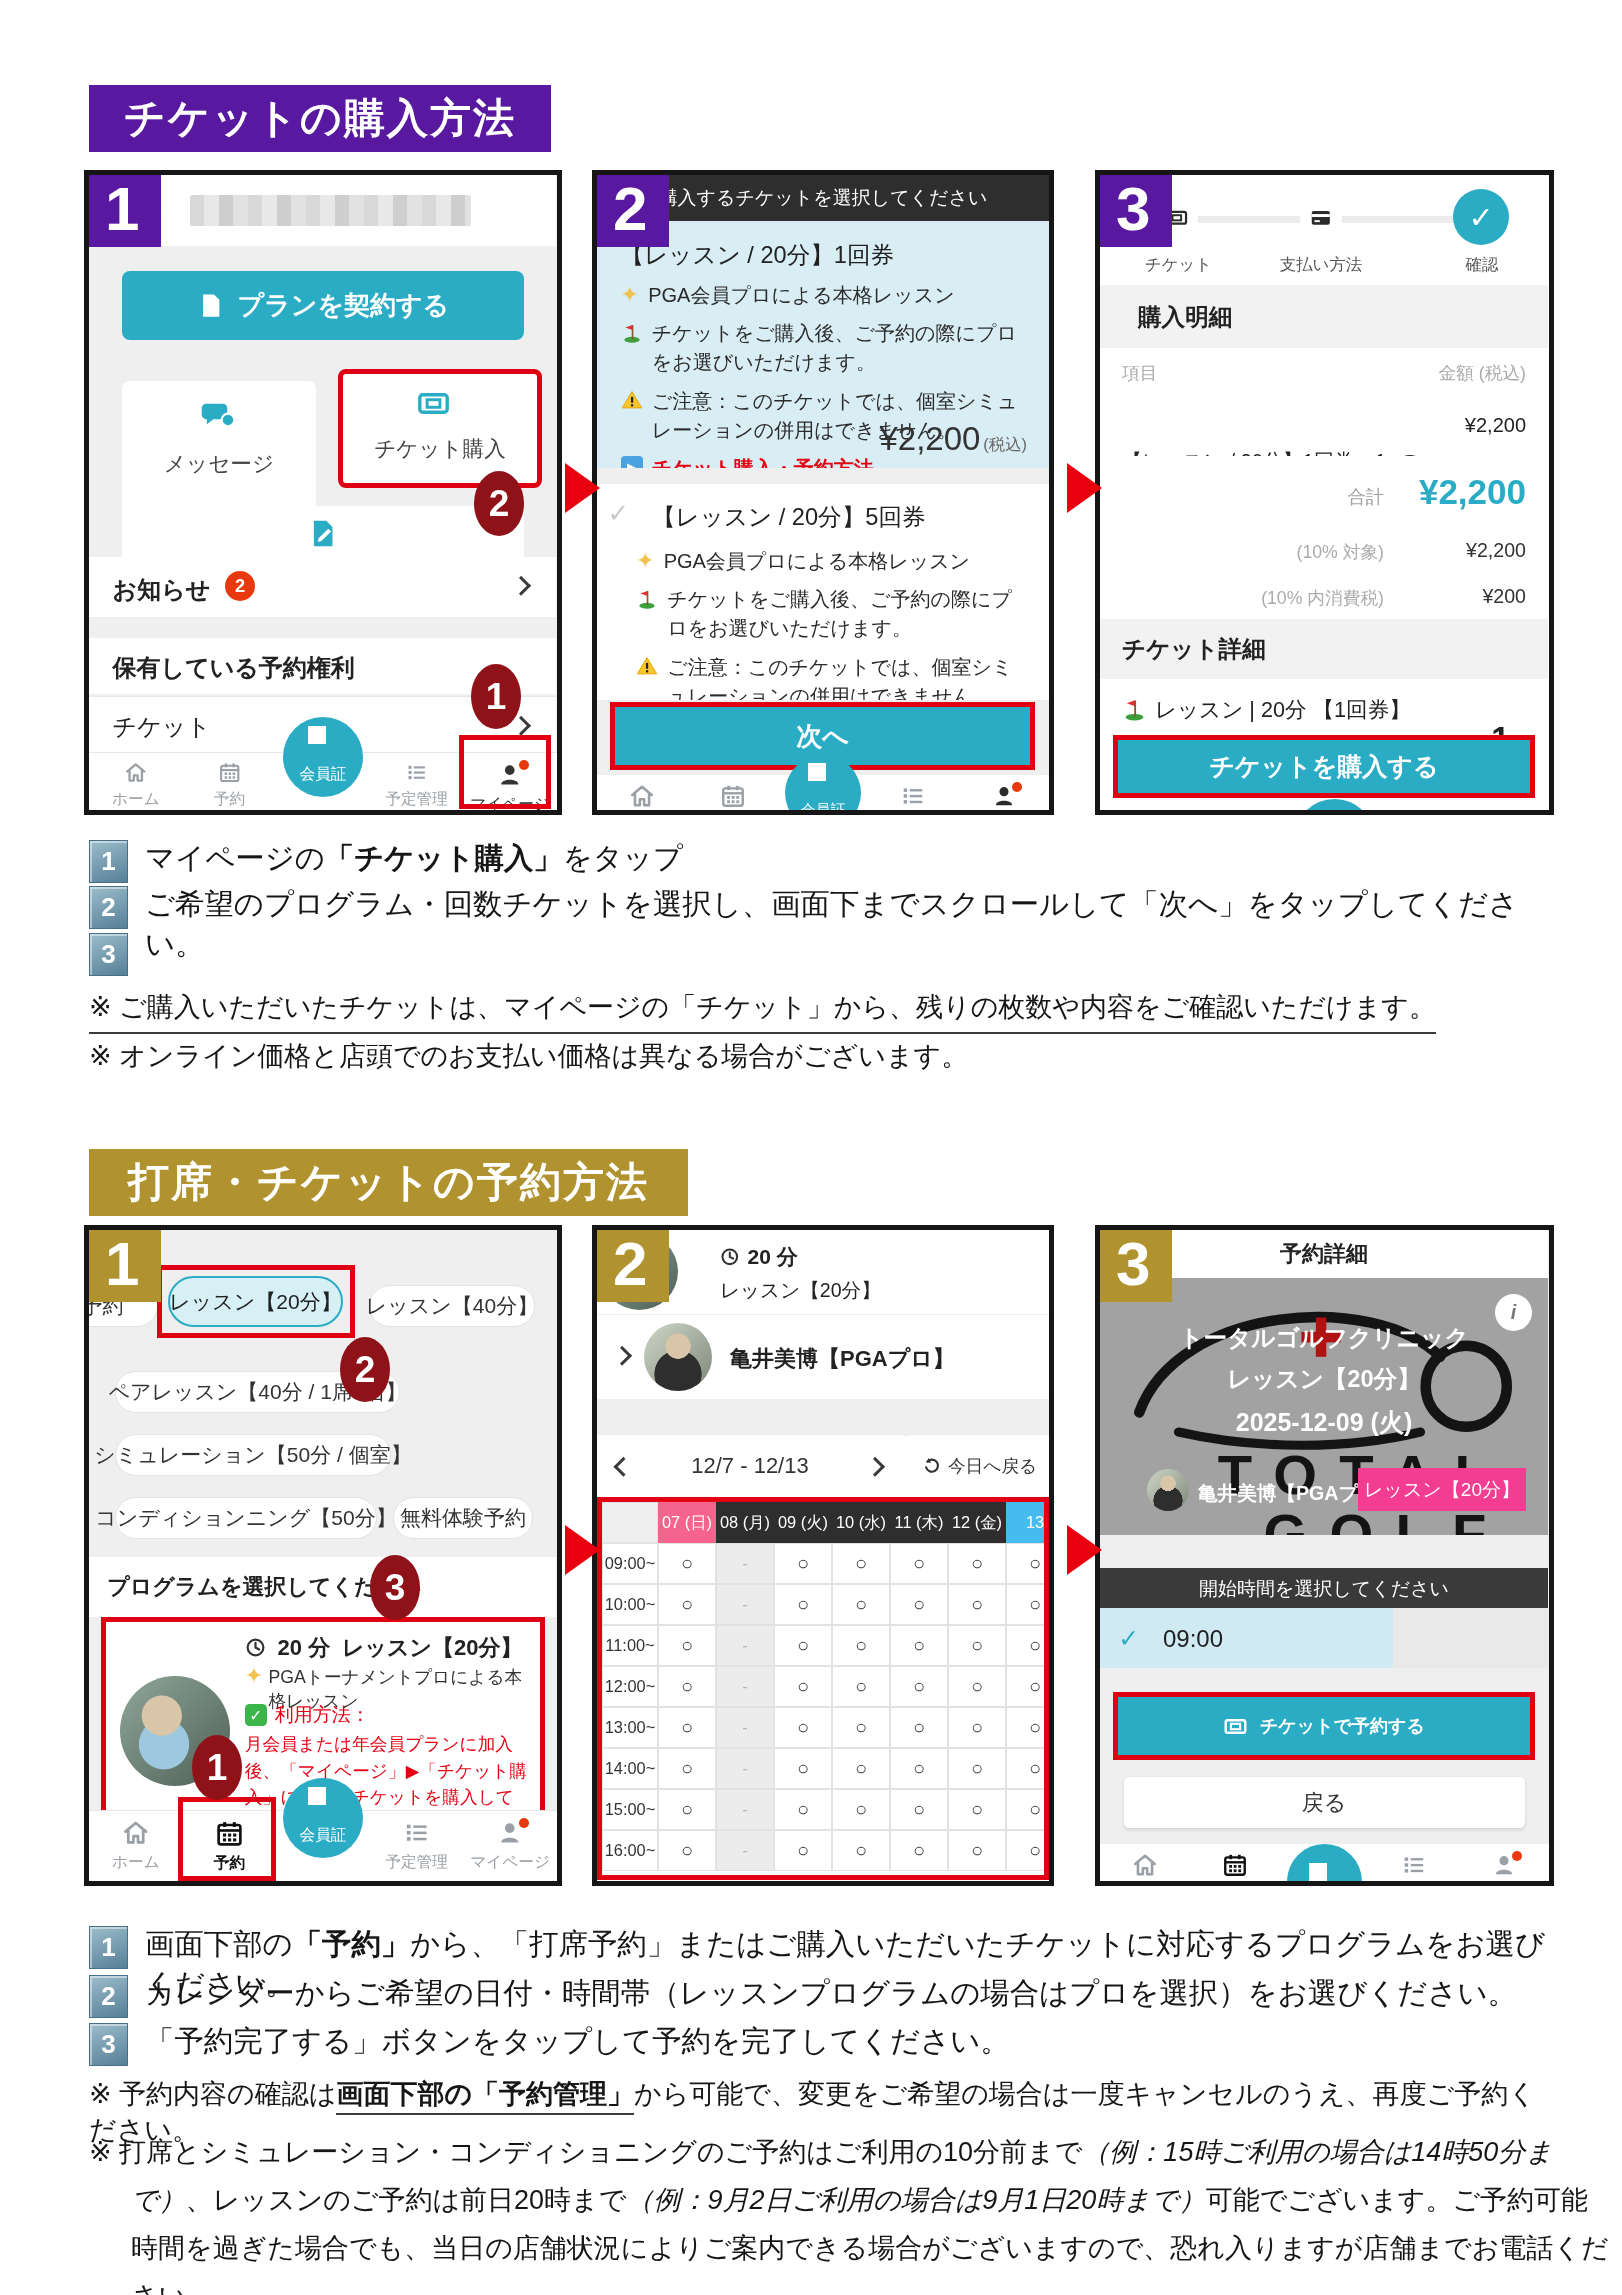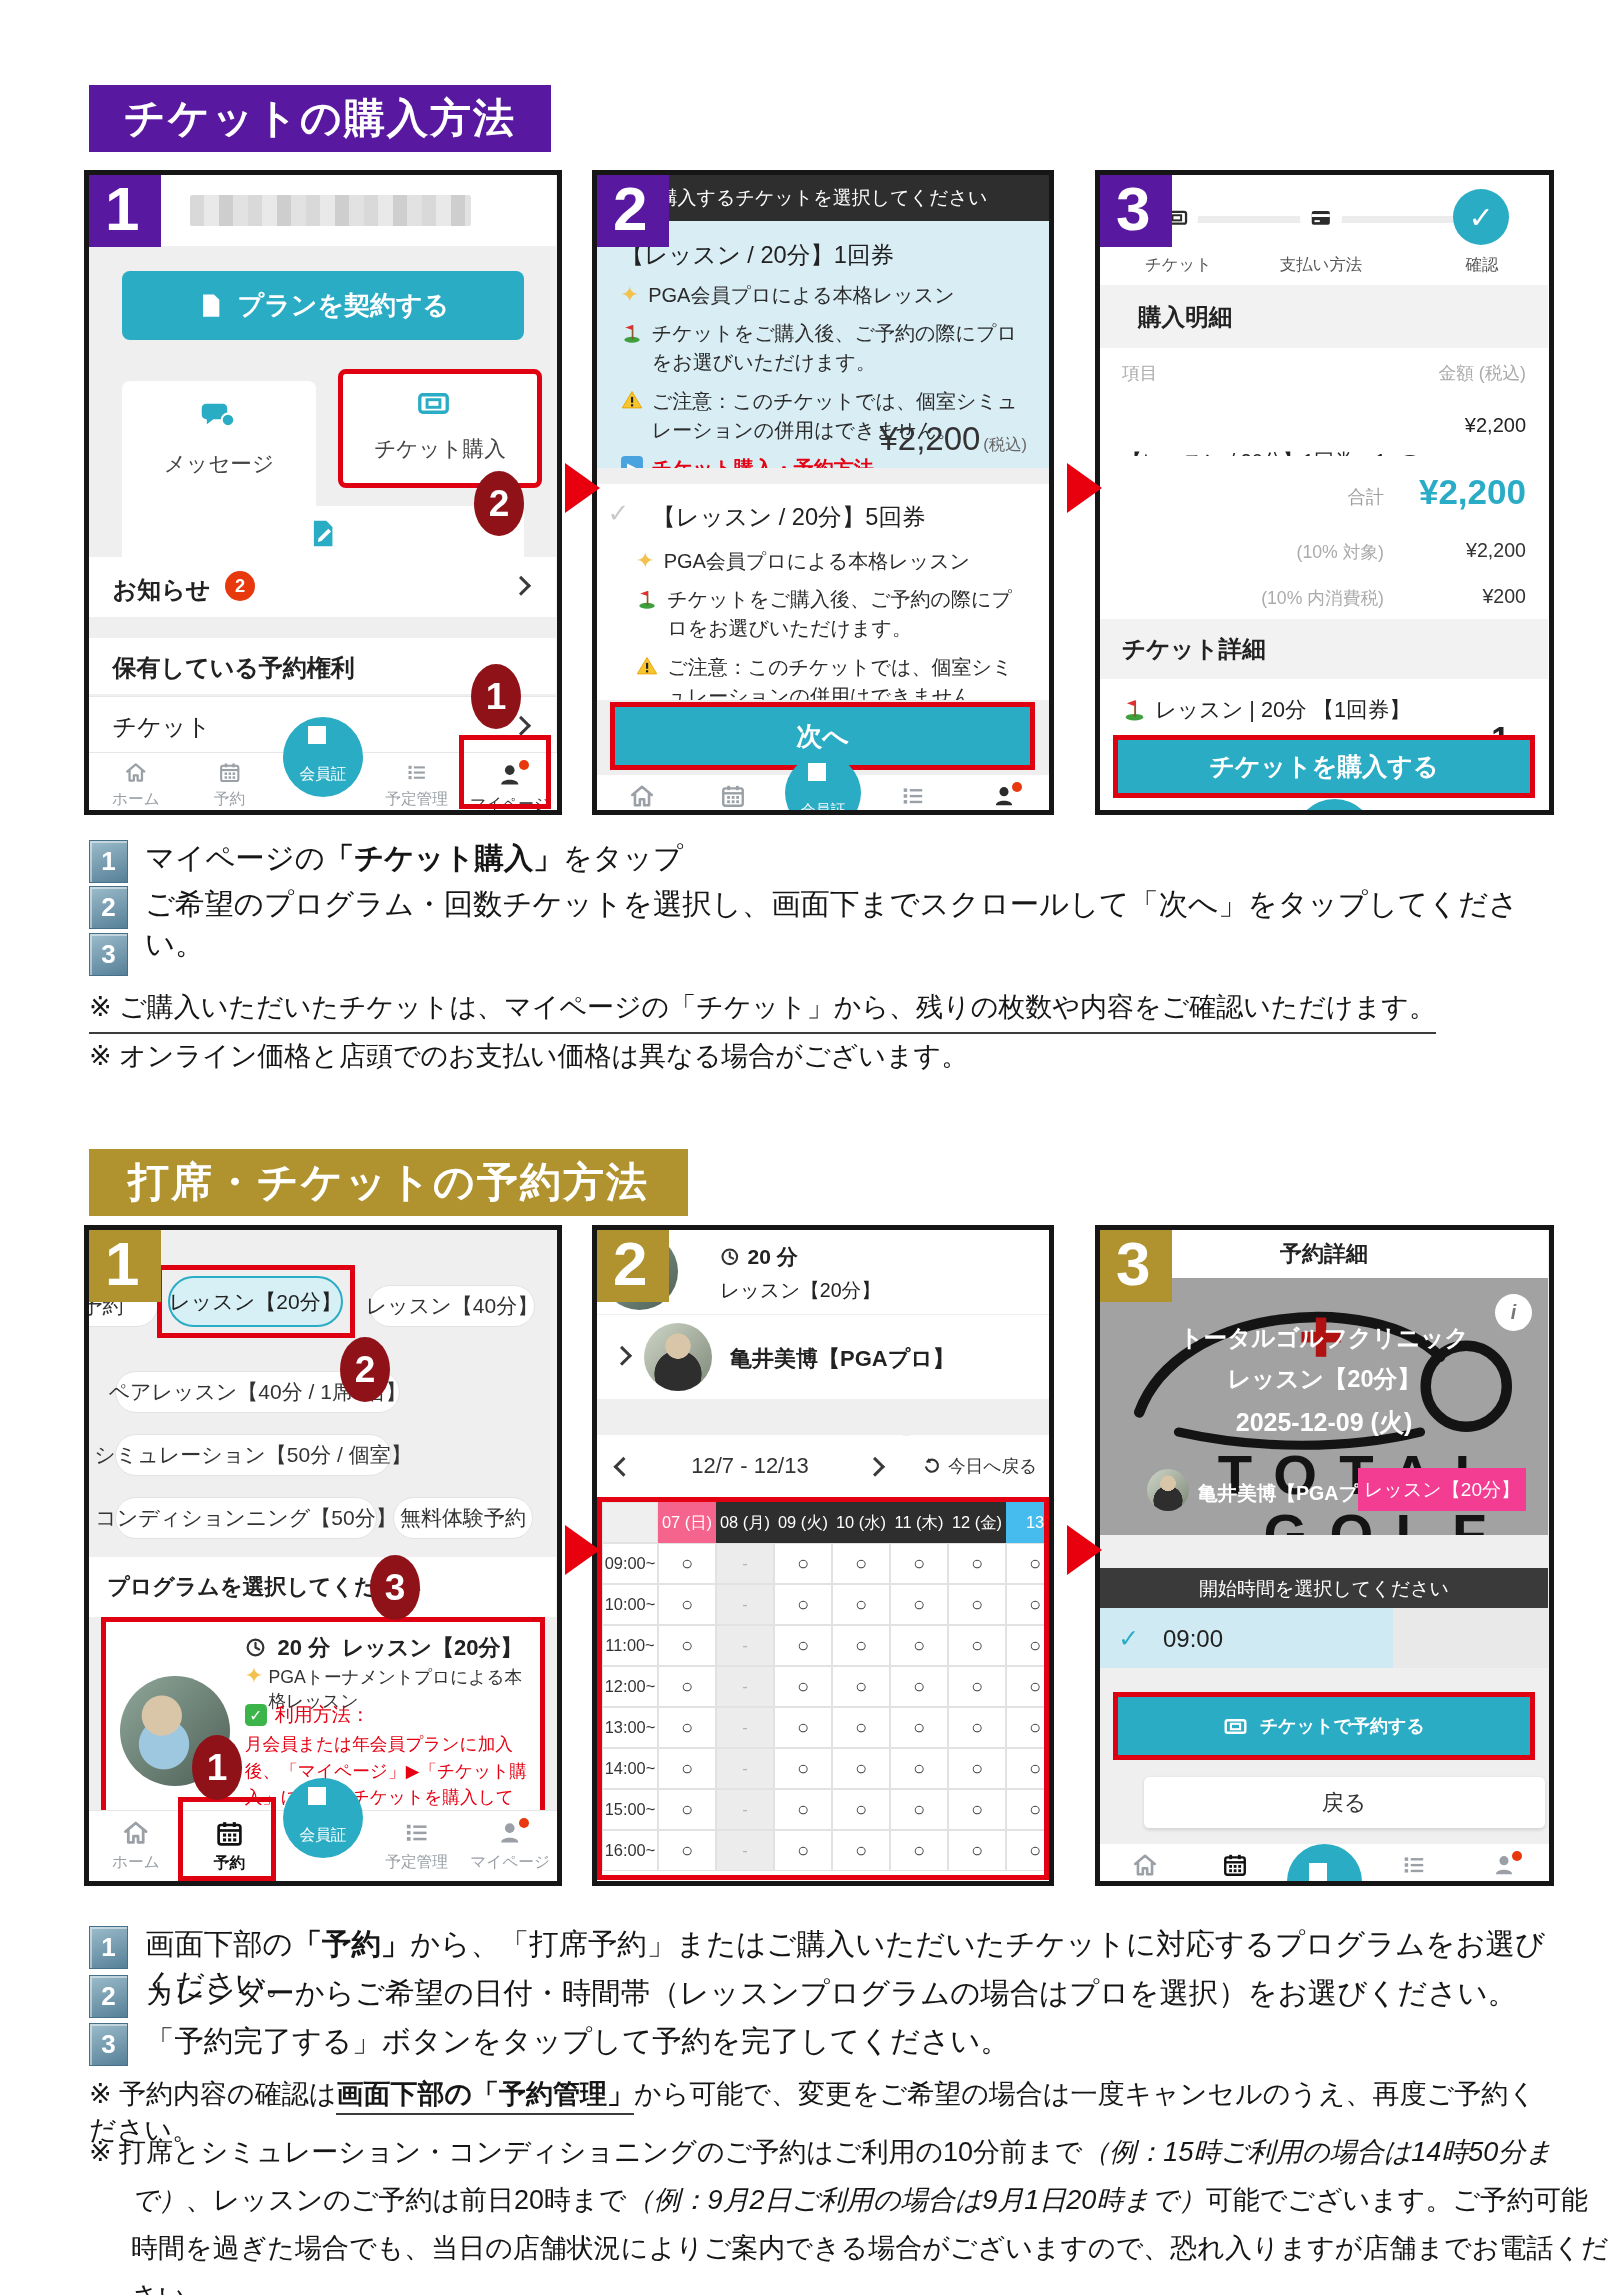--- a/index.html
+++ b/index.html
@@ -675,21 +675,21 @@
       <span class="abs" style="left:63px;top:17px;font-size:24px;color:#222;">09:00</span>
     </div>
     <div class="btnwrap" style="left:13px;top:462px;width:422px;height:68px;">
       <div class="tealbtn" style="font-size:18px;">
         <svg class="ic" width="25" height="25" viewBox="0 0 38 38">
             <use href="#i-ticket"></use>
           </svg>
         <span>チケットで予約する</span>
       </div>
     </div>
-    <div class="abs white" style="left:23.6px;top:547px;width:401px;height:51px;border-radius:5.2px;box-shadow:0 1.3px 3.9px rgba(0,0,0,.12);display:flex;align-items:center;justify-content:center;margin-left:20px;">
+    <div class="abs white" style="left:23.6px;top:547px;width:401px;height:51px;border-radius:5.2px;box-shadow:0 1.3px 3.9px rgba(0,0,0,.12);display:flex;align-items:center;justify-content:center;">
       <span style="font-size:22px;color:#333;">戻る</span>
     </div>
     <div class="navbar" style="bottom:0;height:37px;border-top:none;">
       <div class="navitem">
           <svg class="ic" width="26" height="26" viewBox="0 0 40 40">
             <use href="#i-home"></use>
           </svg>
         </div>
       <div class="navitem" style="color:#111;">
           <svg class="ic" width="26" height="26" viewBox="0 0 40 40">

